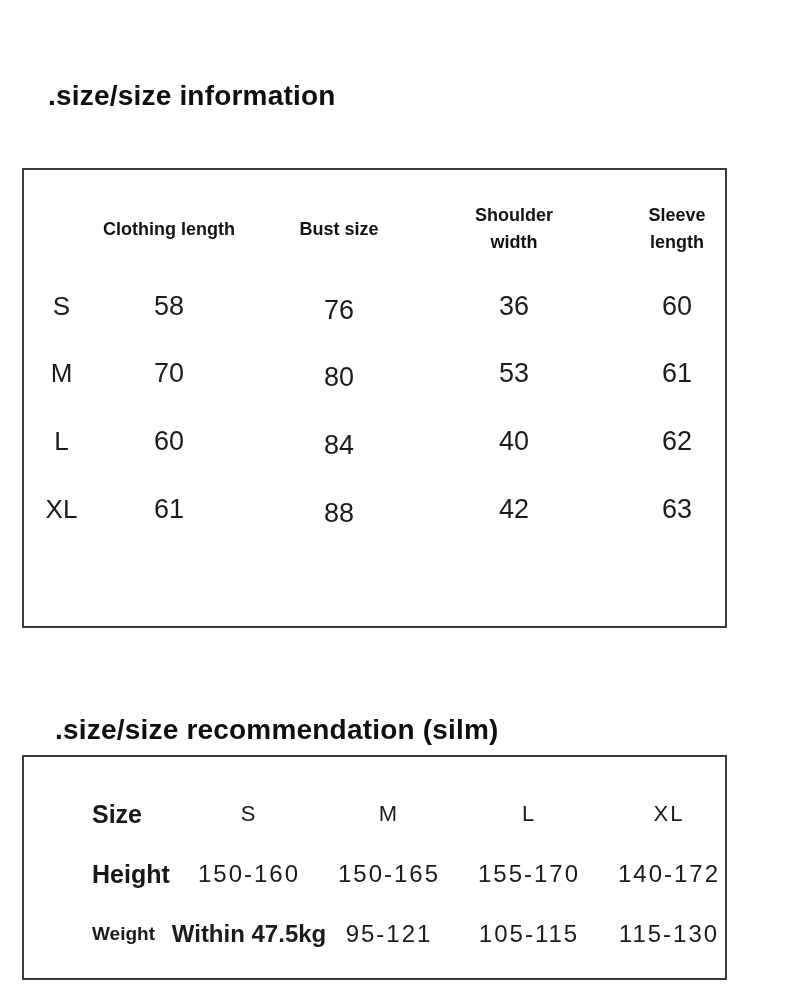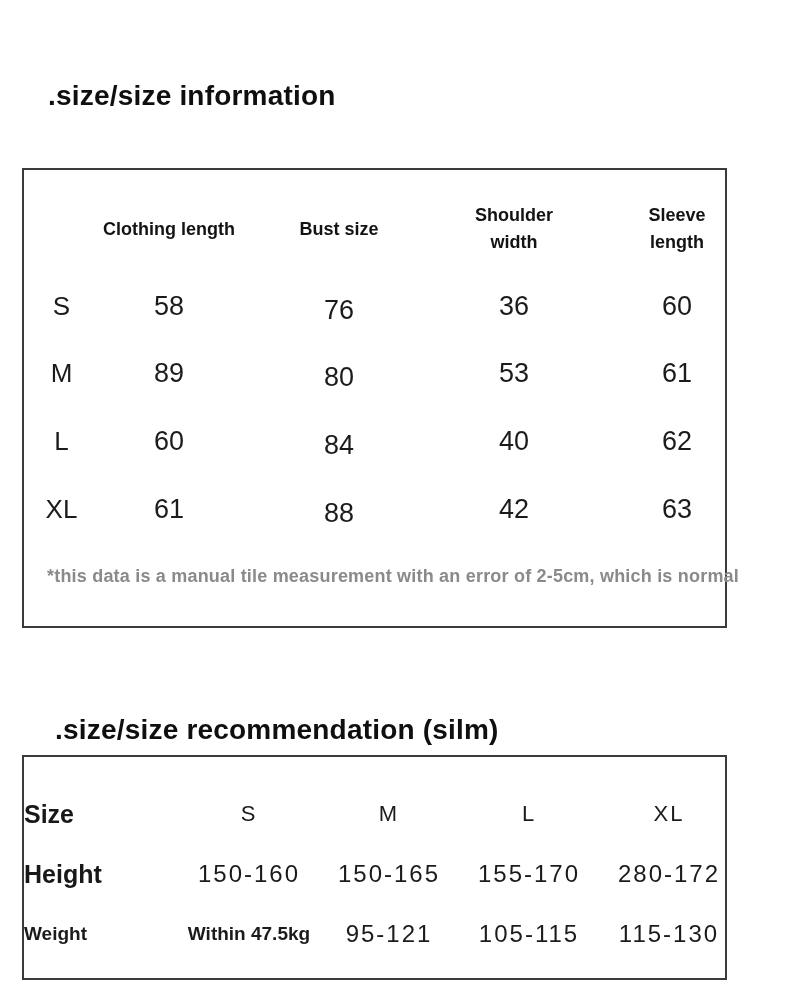--- a/index.html
+++ b/index.html
@@ -82,28 +82,29 @@
   }
 
   
   .t2row{grid-template-columns:155px 140px 140px 140px 140px;}
   .t2-header{top:27px;height:60px;}
   .t2-r0{top:87px;height:60px;}
   .t2-r1{top:147px;height:60px;}
 
   .t2-label{
     justify-self:start;
+    padding-left:68px;
     font-weight:bold;
     white-space:nowrap;
   }
   .lab-size,.lab-height{font-size:25px;color:#181818;}
   .lab-weight{font-size:19px;}
   .t2-sizehead{font-size:22px;letter-spacing:2px;}
   .t2-val{font-size:24px;letter-spacing:2px;white-space:nowrap;}
-  .t2-val-kg{font-weight:bold;font-size:19px;letter-spacing:0;white-space:nowrap;}
+  .t2-val-kg{font-weight:bold;font-size:24px;letter-spacing:0;white-space:nowrap;}
 </style>
 </head>
 <body>
 
 <div class="heading heading-info">.size/size information</div>
 
 <div class="tbl tbl-info">
   <div class="row t1row t1-header">
     <div class="t1-head-cell"></div>
     <div class="t1-head-cell">Clothing length</div>
@@ -115,21 +116,21 @@
   <div class="row t1row t1-r0">
     <div class="t1-size">S</div>
     <div class="t1-val">58</div>
     <div class="t1-val bust-offset">76</div>
     <div class="t1-val">36</div>
     <div class="t1-val">60</div>
   </div>
 
   <div class="row t1row t1-r1">
     <div class="t1-size">M</div>
-    <div class="t1-val">89</div>
+    <div class="t1-val">70</div>
     <div class="t1-val bust-offset">80</div>
     <div class="t1-val">53</div>
     <div class="t1-val">61</div>
   </div>
 
   <div class="row t1row t1-r2">
     <div class="t1-size">L</div>
     <div class="t1-val">60</div>
     <div class="t1-val bust-offset">84</div>
     <div class="t1-val">40</div>
@@ -137,40 +138,39 @@
   </div>
 
   <div class="row t1row t1-r3">
     <div class="t1-size">XL</div>
     <div class="t1-val">61</div>
     <div class="t1-val bust-offset">88</div>
     <div class="t1-val">42</div>
     <div class="t1-val">63</div>
   </div>
 
-  <div class="note">*this data is a manual tile measurement with an error of 2-5cm, which is normal</div>
 </div>
 
 <div class="heading heading-reco">.size/size recommendation (silm)</div>
 
 <div class="tbl tbl-reco">
   <div class="row t2row t2-header">
     <div class="t2-label lab-size">Size</div>
     <div class="t2-sizehead">S</div>
     <div class="t2-sizehead">M</div>
     <div class="t2-sizehead">L</div>
     <div class="t2-sizehead">XL</div>
   </div>
 
   <div class="row t2row t2-r0">
     <div class="t2-label lab-height">Height</div>
     <div class="t2-val">150-160</div>
     <div class="t2-val">150-165</div>
     <div class="t2-val">155-170</div>
-    <div class="t2-val">280-172</div>
+    <div class="t2-val">140-172</div>
   </div>
 
   <div class="row t2row t2-r1">
     <div class="t2-label lab-weight">Weight</div>
     <div class="t2-val-kg">Within 47.5kg</div>
     <div class="t2-val">95-121</div>
     <div class="t2-val">105-115</div>
     <div class="t2-val">115-130</div>
   </div>
 </div>

